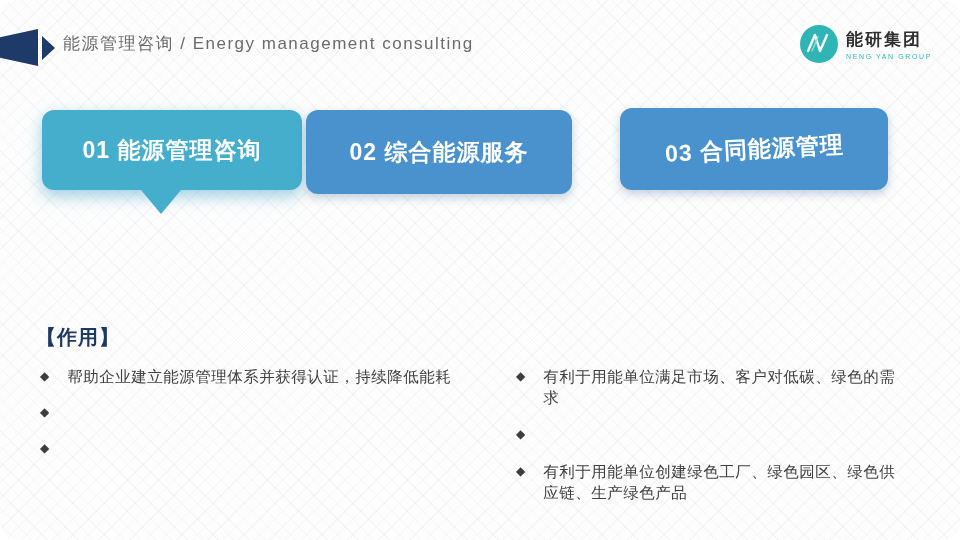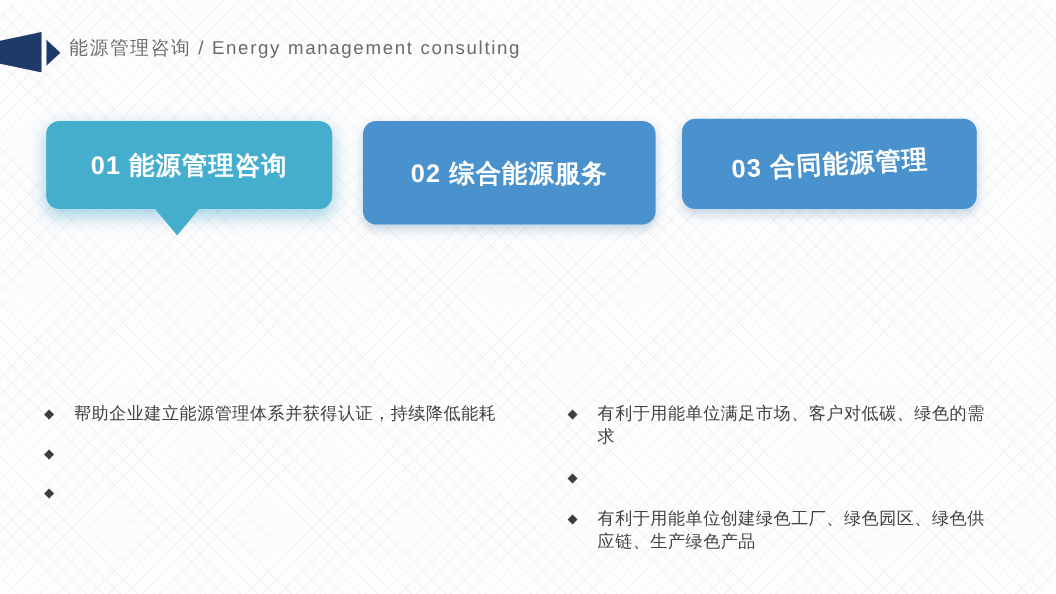--- a/index.html
+++ b/index.html
@@ -53,21 +53,21 @@
     background:#45aecd;
     box-shadow:0 6px 16px rgba(80,170,205,.55);
   }
   .tab-1::after {
     content:""; position:absolute; left:99px; top:100%;
     width:0; height:0;
     border-left:20px solid transparent; border-right:20px solid transparent;
     border-top:24px solid #45aecd;
   }
   .tab-2 {
-    left:330px; top:110px; width:266px; height:94px;
+    left:306px; top:110px; width:266px; height:84px;
     background:#4a92ce;
     box-shadow:0 4px 10px rgba(60,110,160,.30);
   }
   .tab-3 {
     left:620px; top:108px; width:268px; height:82px;
     background:#4a92ce;
     box-shadow:0 4px 10px rgba(60,110,160,.30);
   }
   .tab-3 .tab-label { transform:rotate(-3deg); }
 
@@ -99,34 +99,46 @@
 </style>
 </head>
 <body>
 
 <div class="slide">
 
   <div class="hdr-arrow-big"></div>
   <div class="hdr-arrow-tri"></div>
   <div class="page-title">能源管理咨询 / Energy management consulting</div>
 
+  <div class="logo">
+    <svg class="logo-circle" viewBox="0 0 40 40">
+      <circle cx="20" cy="20" r="19" fill="#2fb5b3"></circle>
+      <path d="M9 27 L16 11 L21 27 L28 11" stroke="#ffffff" stroke-width="2.4" fill="none" stroke-linecap="round" stroke-linejoin="round"></path>
+      <path d="M13 27 L19 13" stroke="#8fe0de" stroke-width="1.4" fill="none" stroke-linecap="round"></path>
+    </svg>
+    <div class="logo-names">
+      <span class="logo-zh">能研集团</span>
+      <span class="logo-en">NENG YAN GROUP</span>
+    </div>
+  </div>
 
   <div class="tab tab-1">
     <span class="tab-label">01 能源管理咨询</span>
   </div>
   <div class="tab tab-2">
     <span class="tab-label">02 综合能源服务</span>
   </div>
   <div class="tab tab-3">
     <span class="tab-label">03 合同能源管理</span>
   </div>
 
   <div class="description">
   </div>
 
+  <div class="section-heading">【作用】</div>
 
   <ul class="benefits benefits-left">
     <li class="benefit">
       <span class="diamond">◆</span>
       <span class="benefit-text">帮助企业建立能源管理体系并获得认证，持续降低能耗</span>
     </li>
     <li class="benefit">
       <span class="diamond">◆</span>
     </li>
     <li class="benefit">

